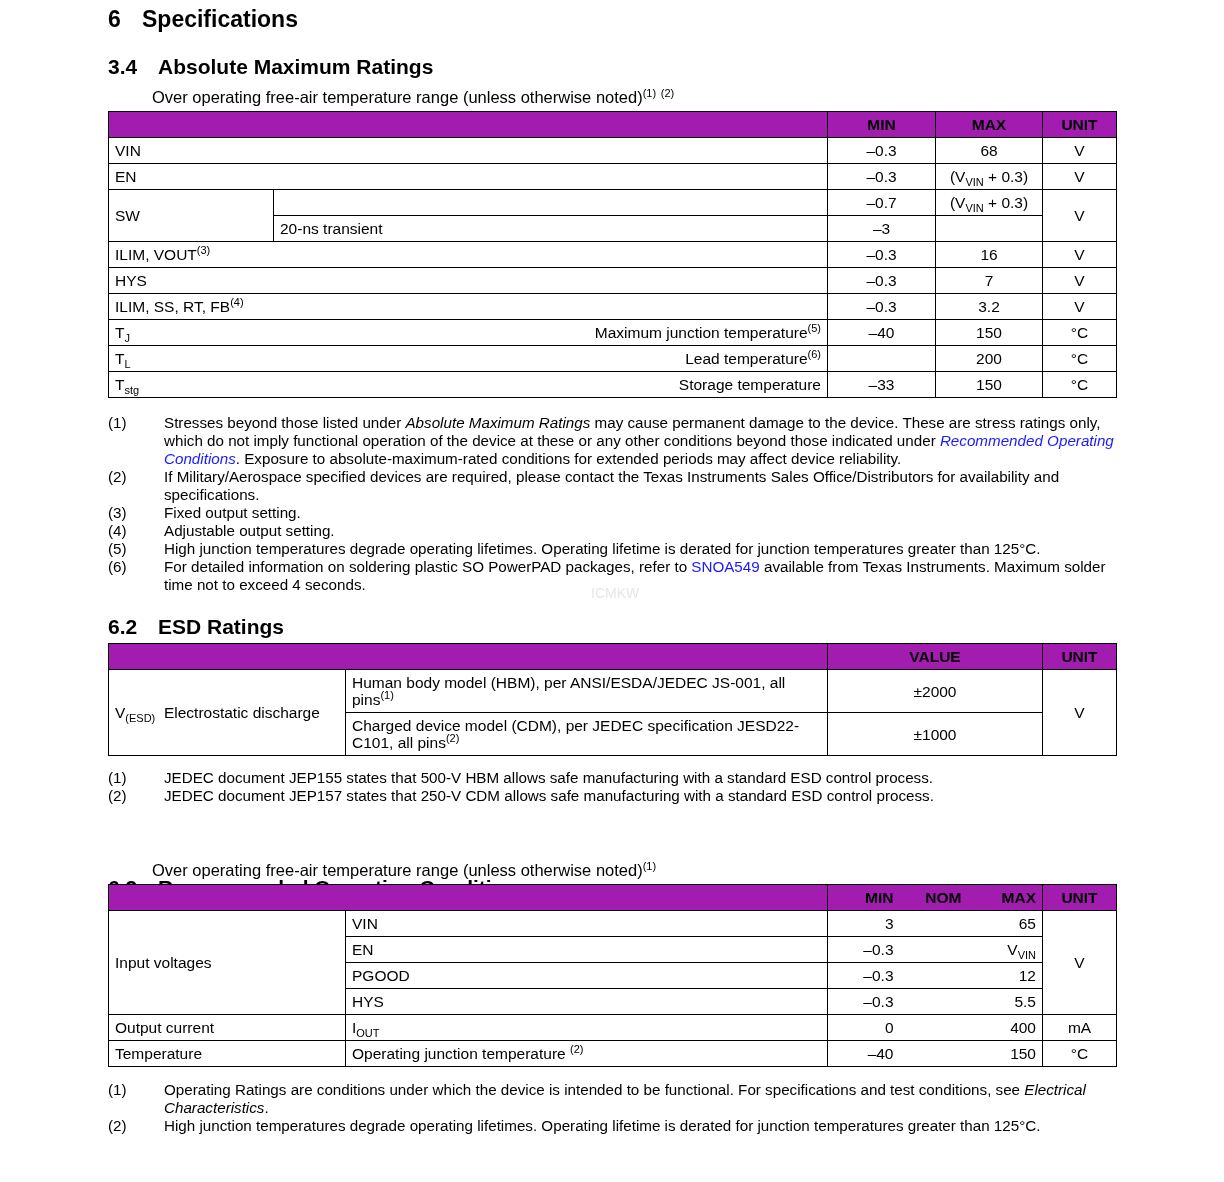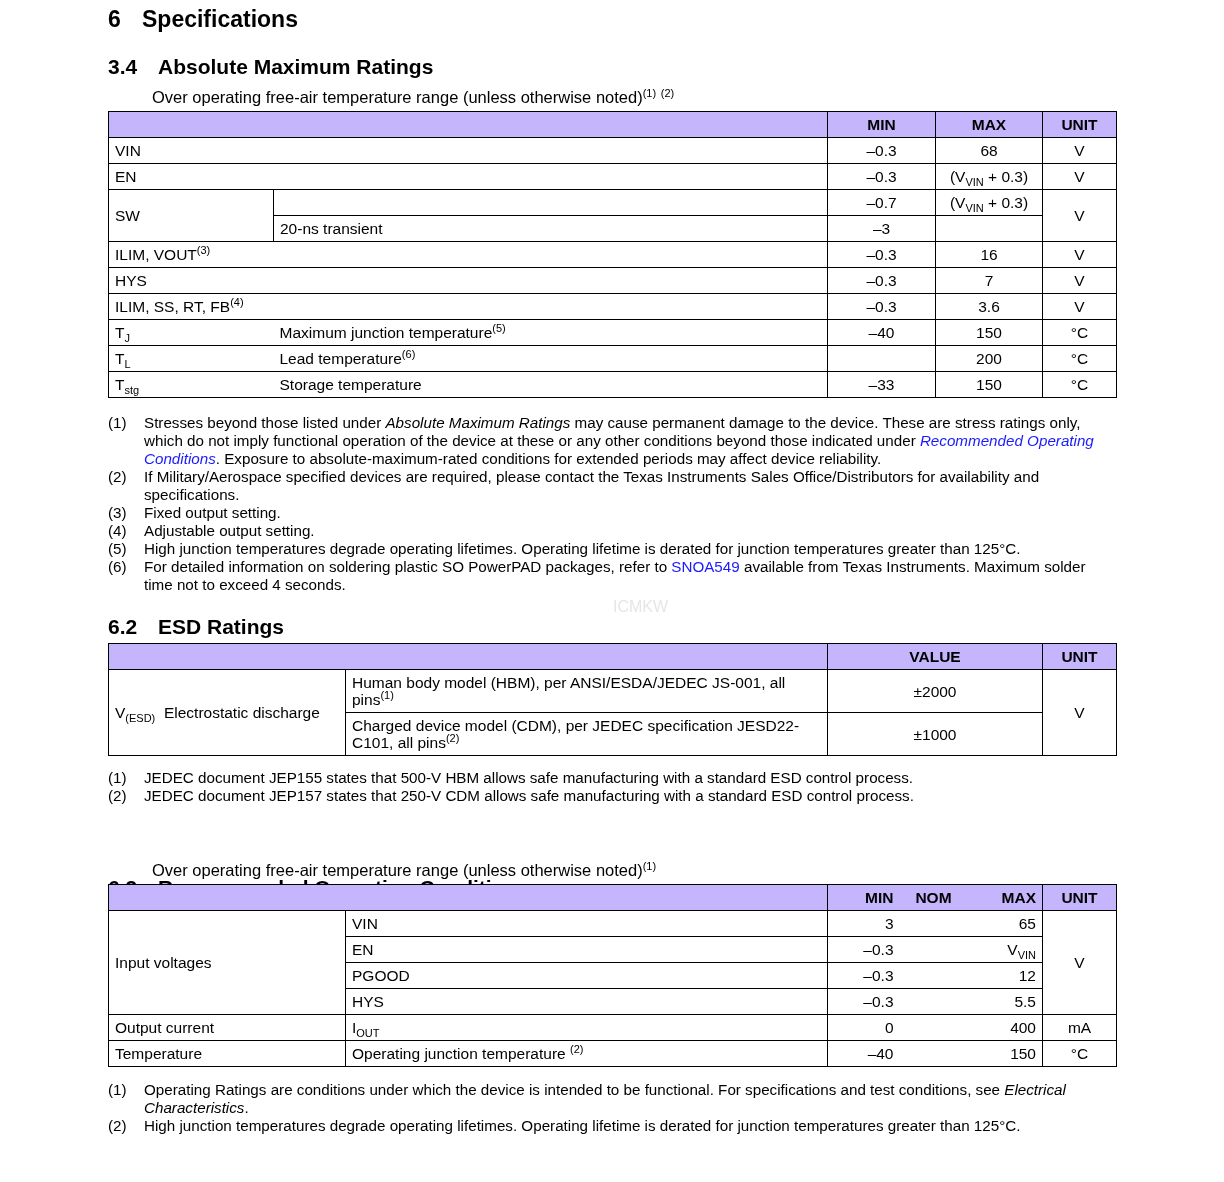--- a/index.html
+++ b/index.html
@@ -5,30 +5,30 @@
   html, body { margin:0; padding:0; background:#ffffff; }
   body { width:1224px; height:1182px; position:relative; font-family:"Liberation Sans", sans-serif; color:#000; overflow:hidden; }
   h1 { position:absolute; margin:0; font-size:23px; font-weight:bold; left:108px; top:6px; }
   h2 { position:absolute; margin:0; font-size:21px; font-weight:bold; left:108px; }
   .num { display:inline-block; width:50px; }
   .sub { position:absolute; left:108px; font-size:16.5px;margin-left:44px; }
   sup { font-size:11px; vertical-align:6px; line-height:0; }
   sub { font-size:11px; vertical-align:-4px; line-height:0; }
   table { position:absolute; left:108px; border-collapse:collapse; font-size:15.5px; width:1008px; table-layout:fixed; }
   td, th { border:1.3px solid #000; padding:0 6px; height:25px; line-height:17px; }
-  th { background:#c4b5fd; font-weight:bold; text-align:center; }
+  th { background:#a21caf; font-weight:bold; text-align:center; }
   .c { text-align:center; }
   .r { text-align:right; }
   .notes { position:absolute; left:108px; width:1010px; font-size:15.2px; line-height:18px; }
   .note { display:flex; }
   .note .n { width:36px; flex:none; }
-  .note .t { flex:1; }
+  .note .t { flex:1;margin-left:20px; }
   .link { color:#1a1aff; }
-  .wm { position:absolute; left:613px; top:585px; font-size:16px; color:#e6e6e6;margin-top:13px; }
-  .noborder-l { border-left:none !important; }
+  .wm { position:absolute; left:591px; top:585px; font-size:14px; color:#e6e6e6; }
+  .noborder-l { border-left:none !important;text-align:right; }
   .noborder-r { border-right:none !important; }
 </style>
 </head>
 <body>
 
 <h1><span class="num" style="width:34px">6</span><span>Specifications</span></h1>
 
 <h2 style="top:55px"><span class="num">3.4</span><span>Absolute Maximum Ratings</span></h2>
 <div class="sub" style="top:88px"><span>Over operating free-air temperature range (unless otherwise noted)</span><sup>(1)</sup> <sup>(2)</sup></div>
 
@@ -79,21 +79,21 @@
   </tr>
   <tr>
     <td colspan="2">HYS</td>
     <td class="c">–0.3</td>
     <td class="c">7</td>
     <td class="c">V</td>
   </tr>
   <tr>
     <td colspan="2"><span>ILIM, SS, RT, FB</span><sup>(4)</sup></td>
     <td class="c">–0.3</td>
-    <td class="c">3.6</td>
+    <td class="c">3.2</td>
     <td class="c">V</td>
   </tr>
   <tr>
     <td class="noborder-r"><span>T</span><sub>J</sub></td>
     <td class="noborder-l"><span>Maximum junction temperature</span><sup>(5)</sup></td>
     <td class="c">–40</td>
     <td class="c">150</td>
     <td class="c">°C</td>
   </tr>
   <tr>

